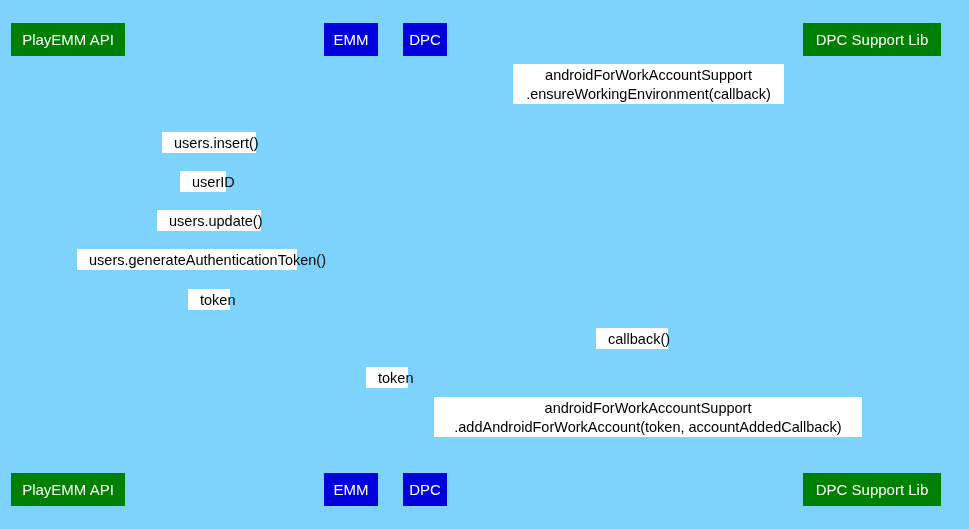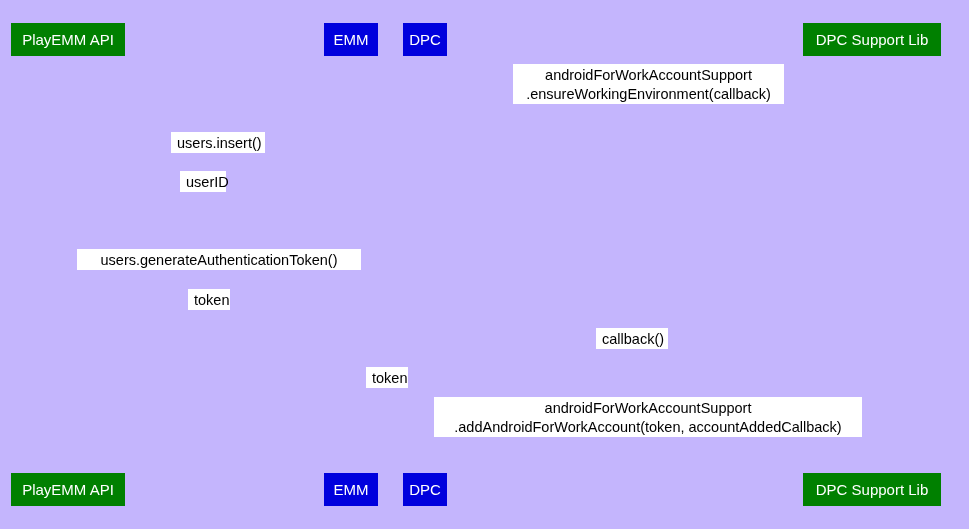--- a/index.html
+++ b/index.html
@@ -4,21 +4,21 @@
 <style>
   html, body {
     margin: 0;
     padding: 0;
     background: #000000;
   }
   #canvas {
     position: relative;
     width: 969px;
     height: 529px;
-    background: #c4b5fd;
+    background: #7dd3fc;
     font-family: "Liberation Sans", sans-serif;
     overflow: hidden;
   }
   .lifeline-box {
     position: absolute;
     box-sizing: border-box;
     color: #ffffff;
     font-size: 15px;
     line-height: 1.2;
     text-align: center;
@@ -28,40 +28,41 @@
     white-space: nowrap;
   }
   .msg-label {
     position: absolute;
     box-sizing: border-box;
     background: #ffffff;
     color: #000000;
     font-size: 14.5px;
     line-height: 19px;
     text-align: center;
-    padding: 1px 5px;
+    padding: 1px 11px;
     white-space: pre;
     border: 1px solid #ffffff;
   }
 </style>
 </head>
 <body>
 
 <div id="canvas">
     <div class="lifeline-box" style="left: 11px; top: 23px; width: 114px; height: 33px; background: rgb(0, 128, 0);">PlayEMM API</div>
     <div class="lifeline-box" style="left: 11px; top: 473px; width: 114px; height: 33px; background: rgb(0, 128, 0);">PlayEMM API</div>
     <div class="lifeline-box" style="left: 324px; top: 23px; width: 54px; height: 33px; background: rgb(0, 0, 221);">EMM</div>
     <div class="lifeline-box" style="left: 324px; top: 473px; width: 54px; height: 33px; background: rgb(0, 0, 221);">EMM</div>
     <div class="lifeline-box" style="left: 403px; top: 23px; width: 44px; height: 33px; background: rgb(0, 0, 221);">DPC</div>
     <div class="lifeline-box" style="left: 403px; top: 473px; width: 44px; height: 33px; background: rgb(0, 0, 221);">DPC</div>
     <div class="lifeline-box" style="left: 803px; top: 23px; width: 138px; height: 33px; background: rgb(0, 128, 0);">DPC Support Lib</div>
     <div class="lifeline-box" style="left: 803px; top: 473px; width: 138px; height: 33px; background: rgb(0, 128, 0);">DPC Support Lib</div>
     <div class="msg-label" style="left: 513px; top: 64px; width: 271px; height: 40px;">androidForWorkAccountSupport
 .ensureWorkingEnvironment(callback)</div>
-    <div class="msg-label" style="left: 171px; top: 132px; width: 94px; height: 21px;">users.insert()</div>
+    <div class="msg-label" style="left: 162px; top: 132px; width: 94px; height: 21px;">users.insert()</div>
     <div class="msg-label" style="left: 180px; top: 171px; width: 46px; height: 21px;">userID</div>
-    <div class="msg-label" style="left: 77px; top: 249px; width: 284px; height: 21px;">users.generateAuthenticationToken()</div>
+    <div class="msg-label" style="left: 157px; top: 210px; width: 104px; height: 21px;">users.update()</div>
+    <div class="msg-label" style="left: 77px; top: 249px; width: 220px; height: 21px;">users.generateAuthenticationToken()</div>
     <div class="msg-label" style="left: 188px; top: 289px; width: 42px; height: 21px;">token</div>
     <div class="msg-label" style="left: 596px; top: 328px; width: 72px; height: 21px;">callback()</div>
     <div class="msg-label" style="left: 366px; top: 367px; width: 42px; height: 21px;">token</div>
     <div class="msg-label" style="left: 434px; top: 397px; width: 428px; height: 40px;">androidForWorkAccountSupport
 .addAndroidForWorkAccount(token, accountAddedCallback)</div>
   </div>
 
 </body></html>

